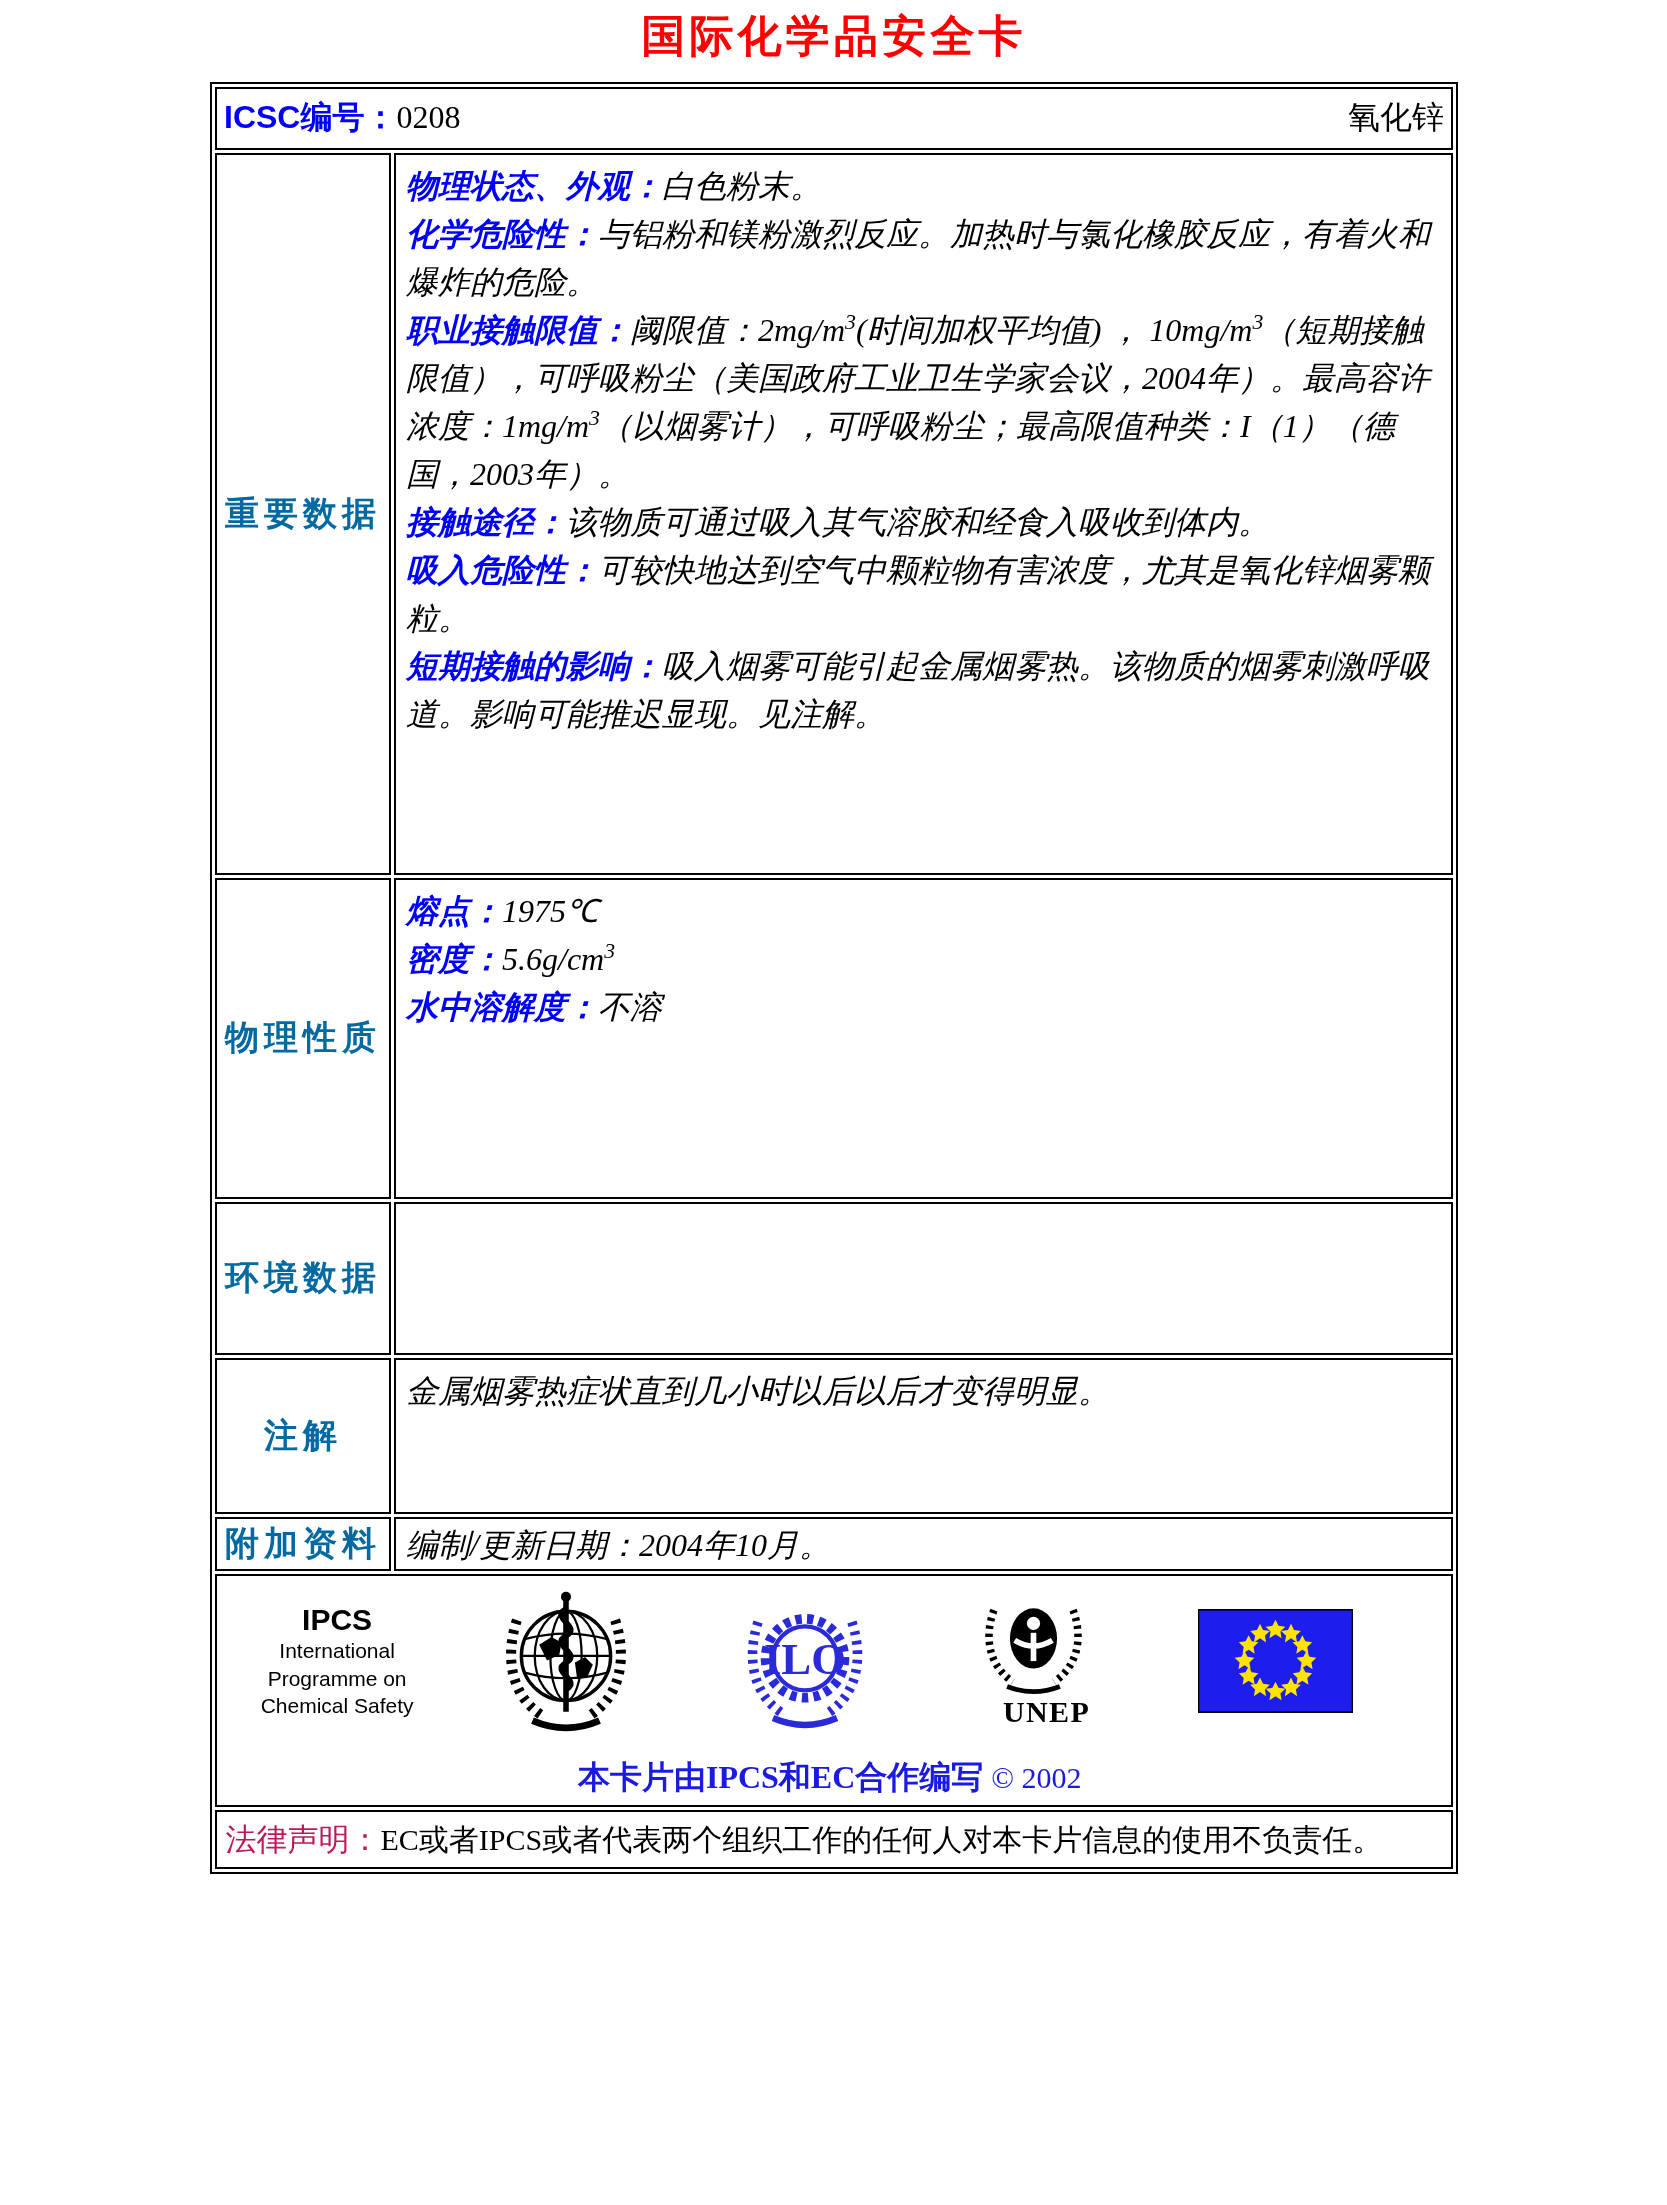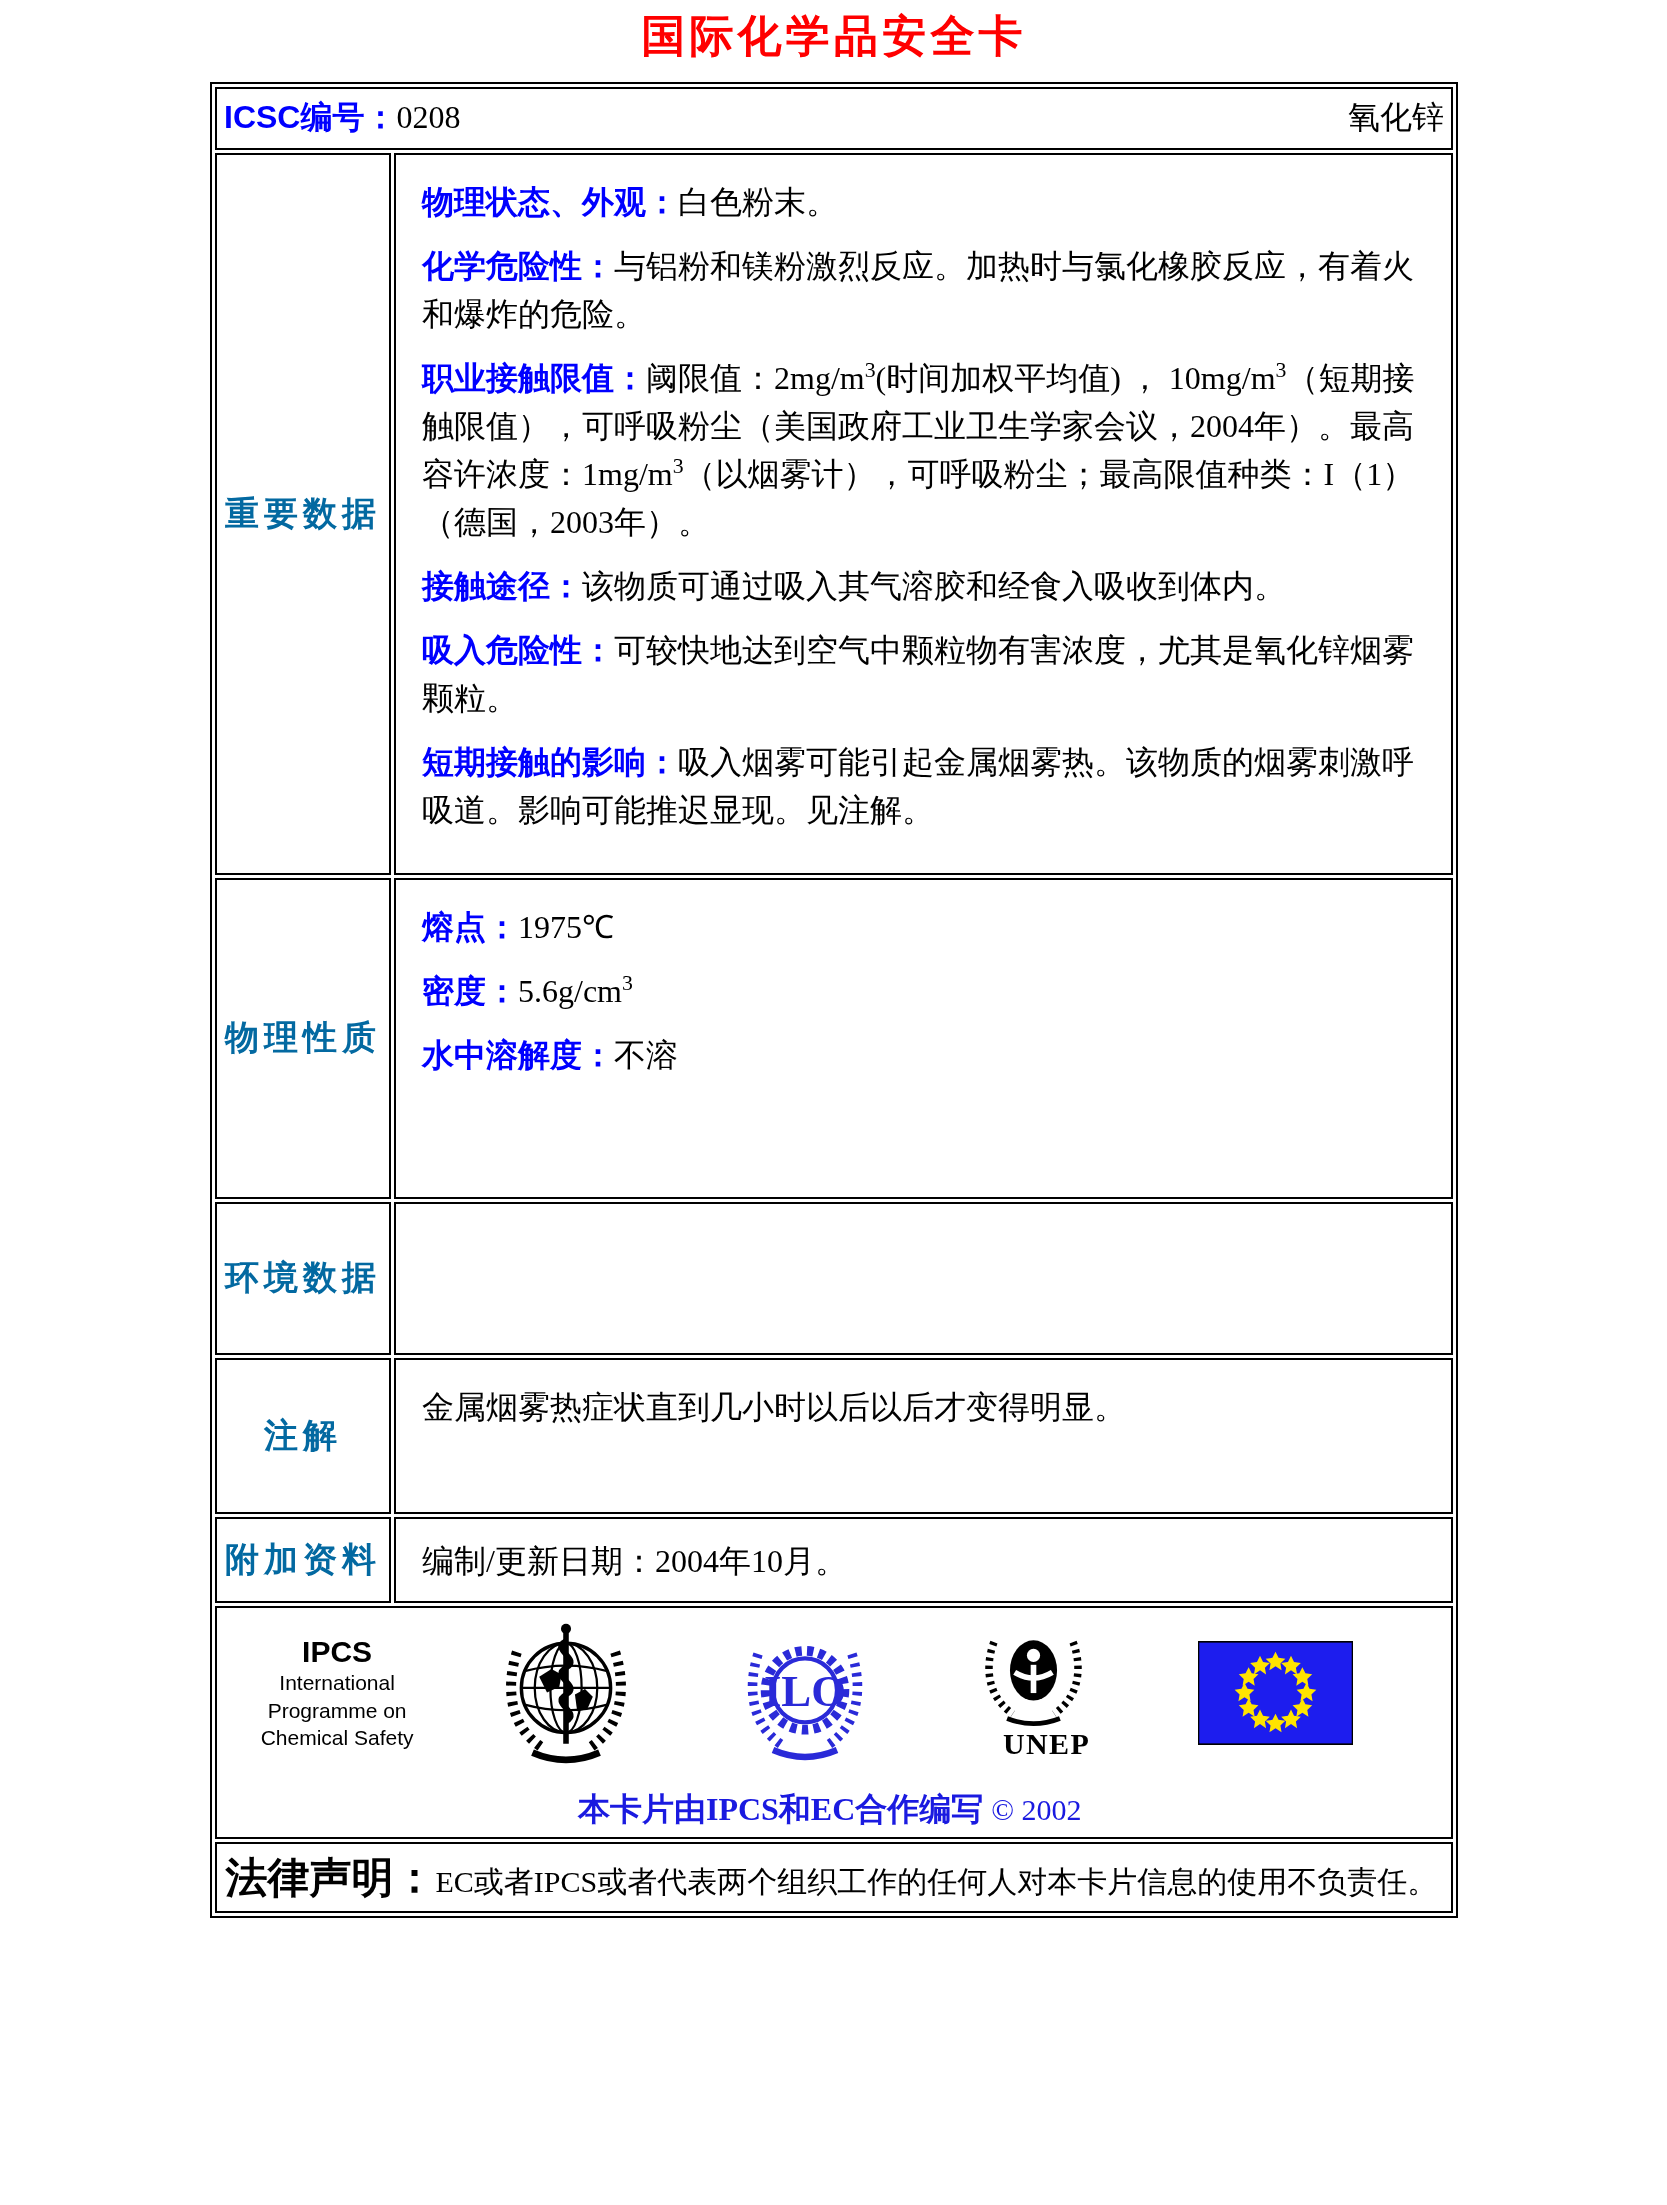--- a/index.html
+++ b/index.html
@@ -26,21 +26,21 @@
   td.label-cell {
     text-align: center; vertical-align: middle;
     font-family: "Liberation Sans", sans-serif; font-weight: bold;
     font-size: 34px; color: #0369a1; letter-spacing: 5px;
   }
   
   td.content-cell {
     vertical-align: top; padding: 7px 10px;
     font-size: 32px; line-height: 1.5;
   }
-  td.content-cell p { margin: 16px; }
+  td.content-cell p { margin: 0; font-style: italic; }
   .blab {
     color: #0000ff; font-family: "Liberation Sans", sans-serif; font-weight: bold;
   }
   sup { font-size: 68%; vertical-align: super; line-height: 0; }
   
   .h-imp   { height: 704px; }
   .h-phys  { height: 303px; }
   .h-env   { height: 135px; }
   .h-note  { height: 138px; }
   .h-add   { height: 34px; }
@@ -55,21 +55,21 @@
   .unep-block { text-align: right; }
   .unep-label { font-family: "Liberation Serif", serif; font-weight: bold; font-size: 30px; letter-spacing: 1.4px; margin-top: -5.6px; }
   .logos-caption {
     text-align: center; margin-top: 21px;
     font-family: "Liberation Serif", serif; font-weight: bold;
     font-size: 32px; color: #1a1ae0;
   }
   .caption-year { font-weight: normal; font-size: 30px; }
   
   td.legal-cell { height: 44px; padding: 5.6px 8.5px; vertical-align: middle; font-size: 30px; }
-  .legal-label { font-family: "Liberation Sans", sans-serif; font-weight: bold; font-size: 42px; color: #000000; }
+  .legal-label { font-family: "Liberation Sans", sans-serif; font-weight: normal; font-size: 31px; color: #be185d; }
 </style>
 </head>
 <body>
 
 <div class="page">
 
   <h1 class="page-title">国际化学品安全卡</h1>
 
   <table class="card">
     <colgroup>

